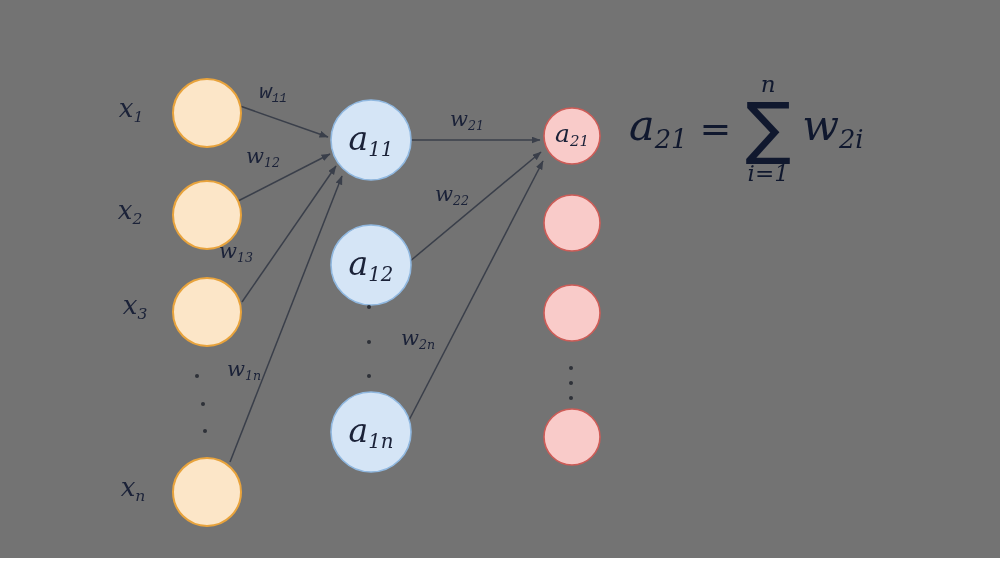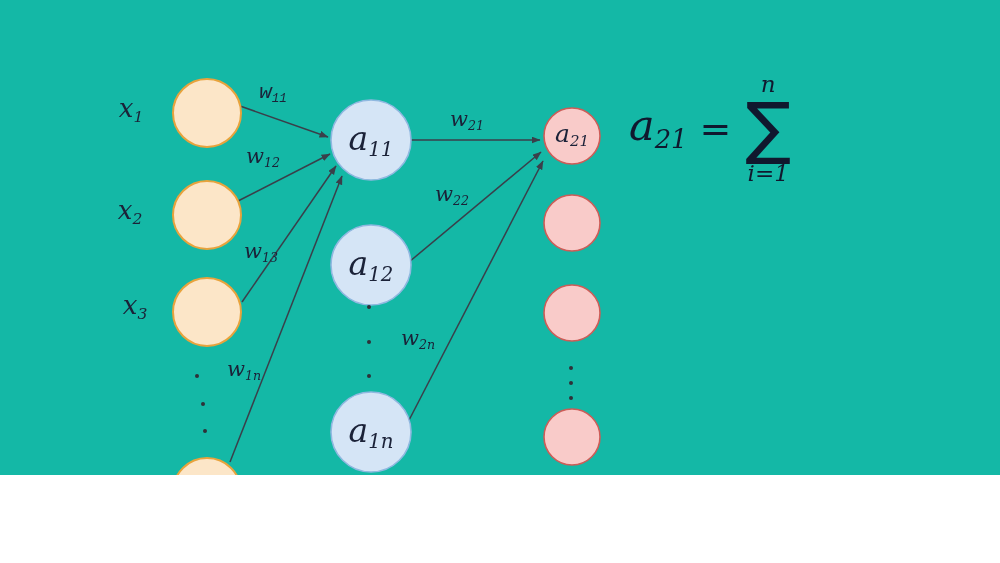--- a/index.html
+++ b/index.html
@@ -1,18 +1,18 @@
 <!DOCTYPE html>
 <html><head>
 <meta charset="utf-8">
 <style>
   html,body { margin:0; padding:0; background:#ffffff; }
   .stage {
-    position:relative; width:1000px; height:475px;
-    background:#14b8a6; overflow:hidden;
+    position:relative; width:1000px; height:558px;
+    background:#737373; overflow:hidden;
     font-family:"DejaVu Serif", serif;
   }
   .stage svg { position:absolute; left:0; top:0; }
   .mlabel {
     position:absolute; transform:translate(-50%,-50%);
     font-style:italic; color:#1b2238; white-space:nowrap;
     line-height:1;
   }
   .sub {
     font-size:0.60em; font-style:italic;
@@ -125,21 +125,21 @@
   <div class="mlabel node-label-output" style="left:572px; top:135px;">
     <span>a</span><span class="sub">21</span>
   </div>
 
   <div class="mlabel weight-label" style="left:273px; top:94px;font-family:Liberation Mono, monospace;">
     <span>w</span><span class="sub">11</span>
   </div>
   <div class="mlabel weight-label" style="left:263px; top:158px;">
     <span>w</span><span class="sub">12</span>
   </div>
-  <div class="mlabel weight-label" style="left:261px; top:253px;">
+  <div class="mlabel weight-label" style="left:236px; top:253px;">
     <span>w</span><span class="sub">13</span>
   </div>
   <div class="mlabel weight-label" style="left:244px; top:371px;">
     <span>w</span><span class="sub">1n</span>
   </div>
   <div class="mlabel weight-label" style="left:467px; top:121px;">
     <span>w</span><span class="sub">21</span>
   </div>
   <div class="mlabel weight-label" style="left:444px; top:196px;margin-left:8px;">
     <span>w</span><span class="sub">22</span>
@@ -151,15 +151,18 @@
   <div class="formula">
     <span class="f-big">
       <span>a</span><span class="sub">21</span>
     </span>
     <span class="f-eq">=</span>
     <span class="f-sum">
       <span class="f-bound">n</span>
       <span class="f-sigma">∑</span>
       <span class="f-bound">i=1</span>
     </span>
+    <span class="f-big f-term">
+      <span>w</span><span class="sub">2i</span>
+    </span>
   </div>
 
 </div>
 
 </body></html>

